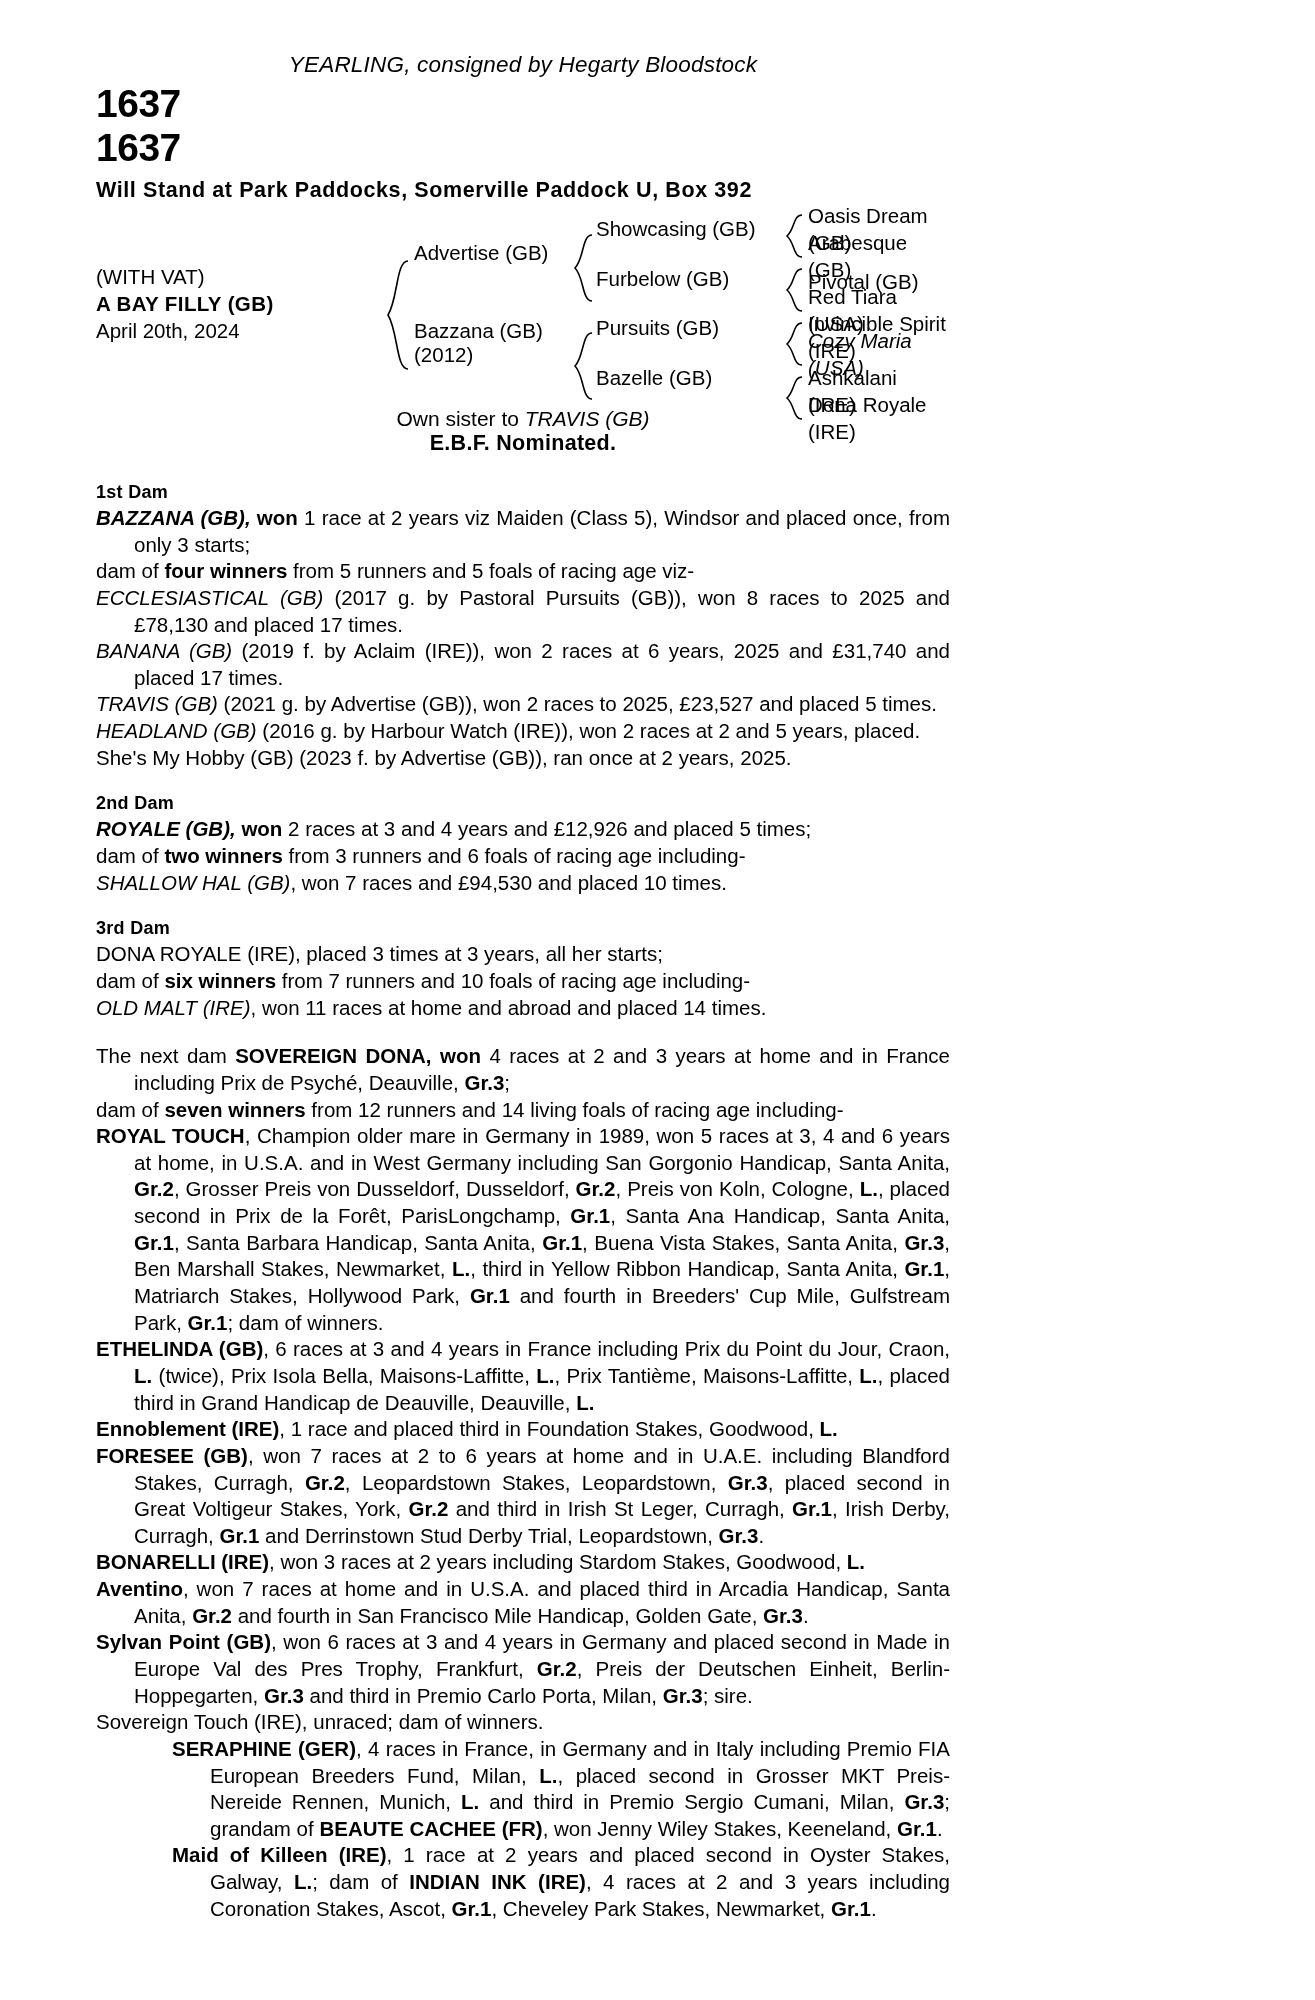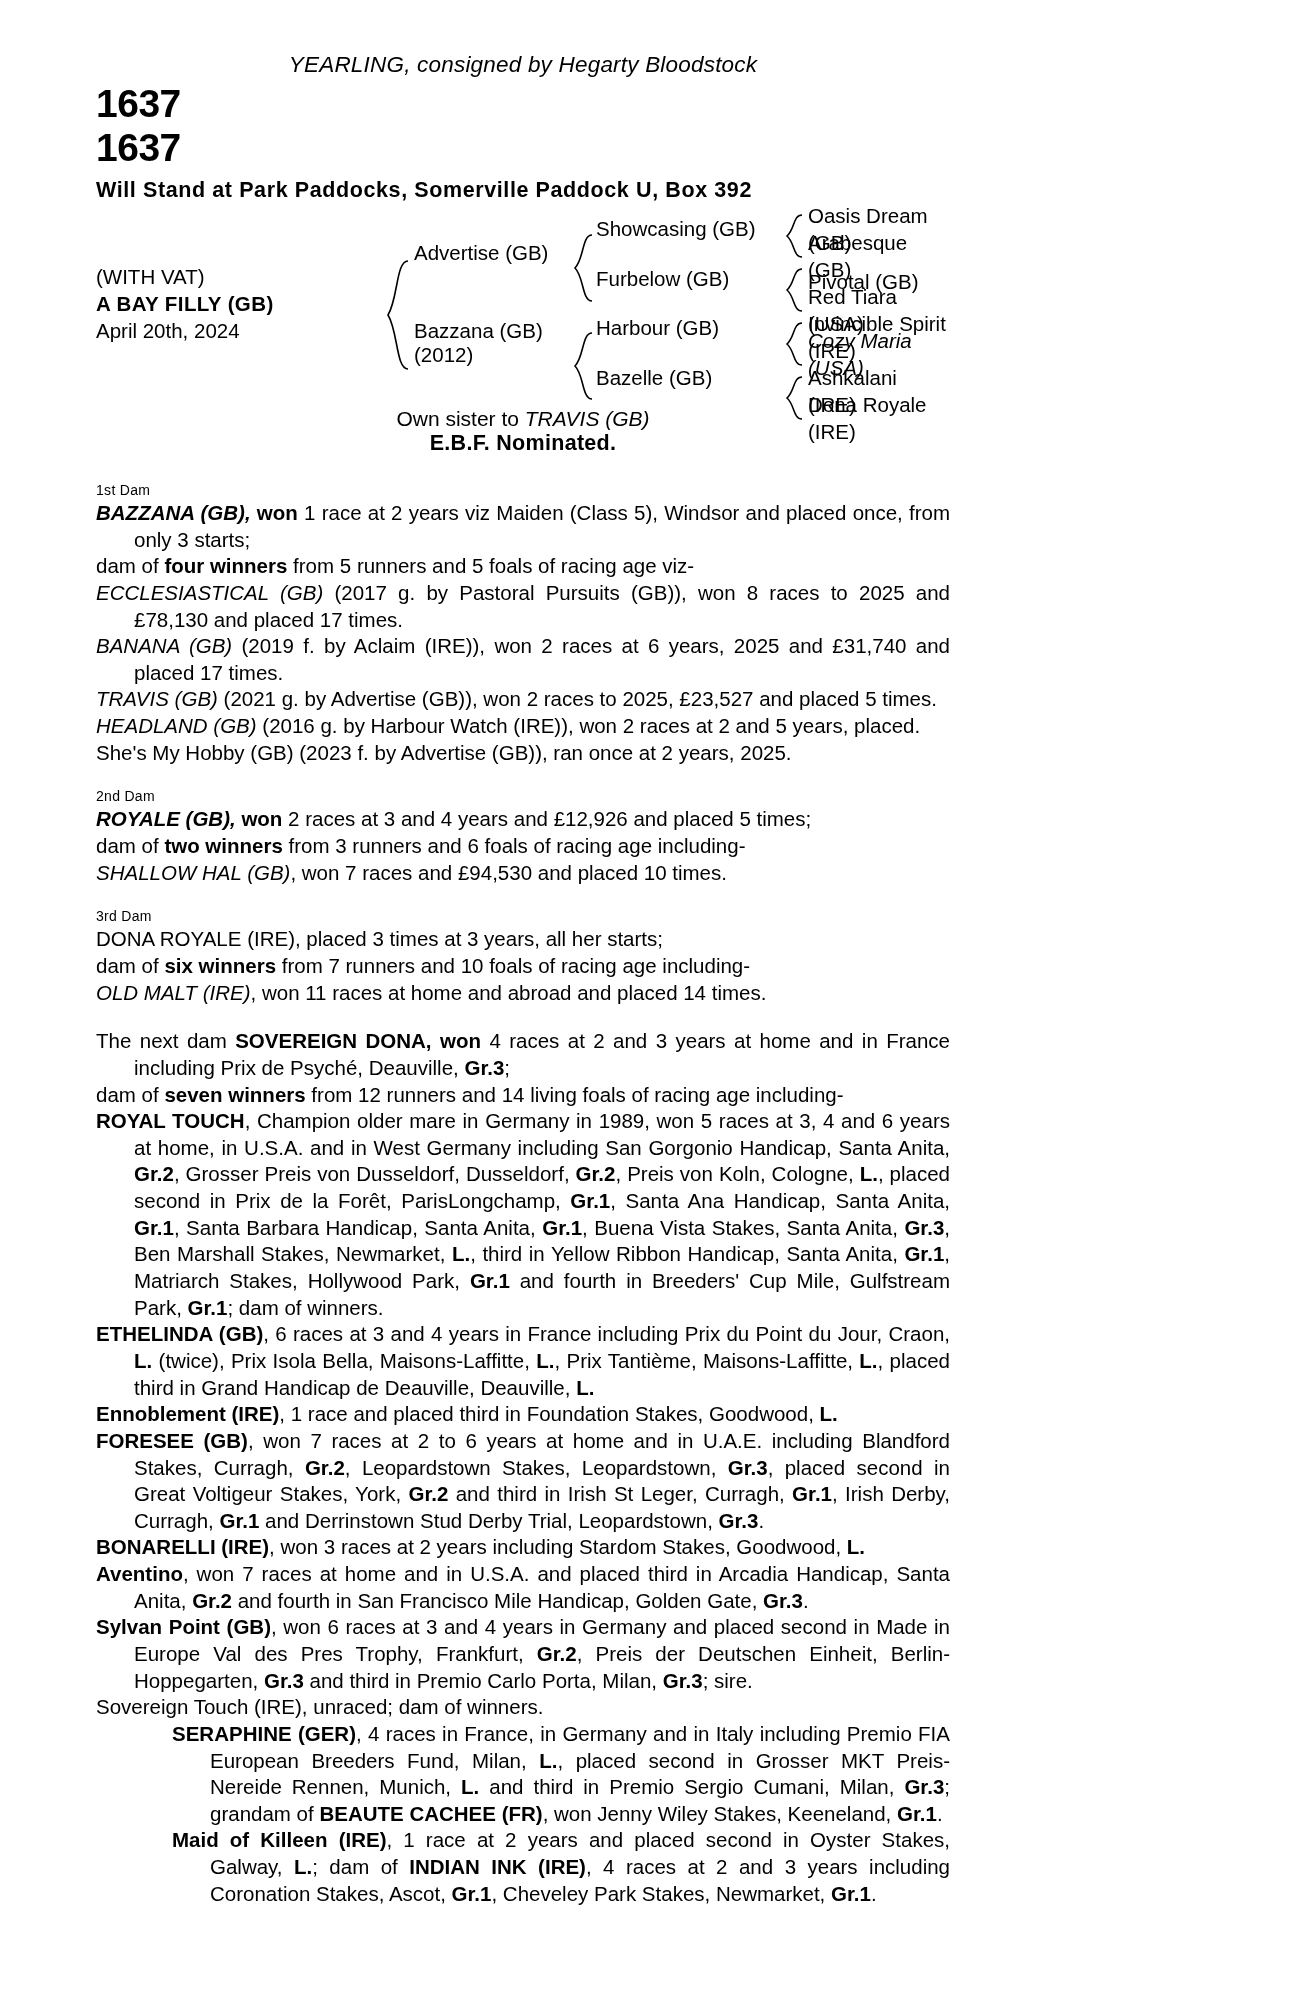--- a/index.html
+++ b/index.html
@@ -90,22 +90,22 @@
   .ebf {
     text-align:center;
     font-weight:bold;
     font-size:21.5px;
     letter-spacing:0.3px;
     margin:0 0 26px 0;
   }
 
   
   .damhead {
-    font-weight:normal;
-    font-size:14px;
+    font-weight:bold;
+    font-size:18px;
     letter-spacing:0.3px;
     margin:0 0 2px 0;
   }
   p.t {
     font-size:20.5px;
     line-height:1.3;
     margin:0;
     text-align:justify;
   }
   .hang { padding-left:38px; text-indent:-38px; }
@@ -176,21 +176,21 @@
     </div>
 
     <div class="col2 sire1">Advertise (GB)</div>
     <div class="col2 dam1">
       <span>Bazzana (GB)</span>
       <span class="yr">(2012)</span>
     </div>
 
     <div class="col3 gp1">Showcasing (GB)</div>
     <div class="col3 gp2">Furbelow (GB)</div>
-    <div class="col3 gp3">Harbour (GB)</div>
+    <div class="col3 gp3">Pursuits (GB)</div>
     <div class="col3 gp4">Bazelle (GB)</div>
 
     <div class="col4 gg1 ggline">Oasis Dream (GB)</div>
     <div class="col4 gg2 ggline">Arabesque (GB)</div>
     <div class="col4 gg3 ggline">Pivotal (GB)</div>
     <div class="col4 gg4 ggline">Red Tiara (USA)</div>
     <div class="col4 gg5 ggline">Invincible Spirit (IRE)</div>
     <div class="col4 gg6 ggline">Cozy Maria (USA)</div>
     <div class="col4 gg7 ggline">Ashkalani (IRE)</div>
     <div class="col4 gg8 ggline">Dona Royale (IRE)</div>

